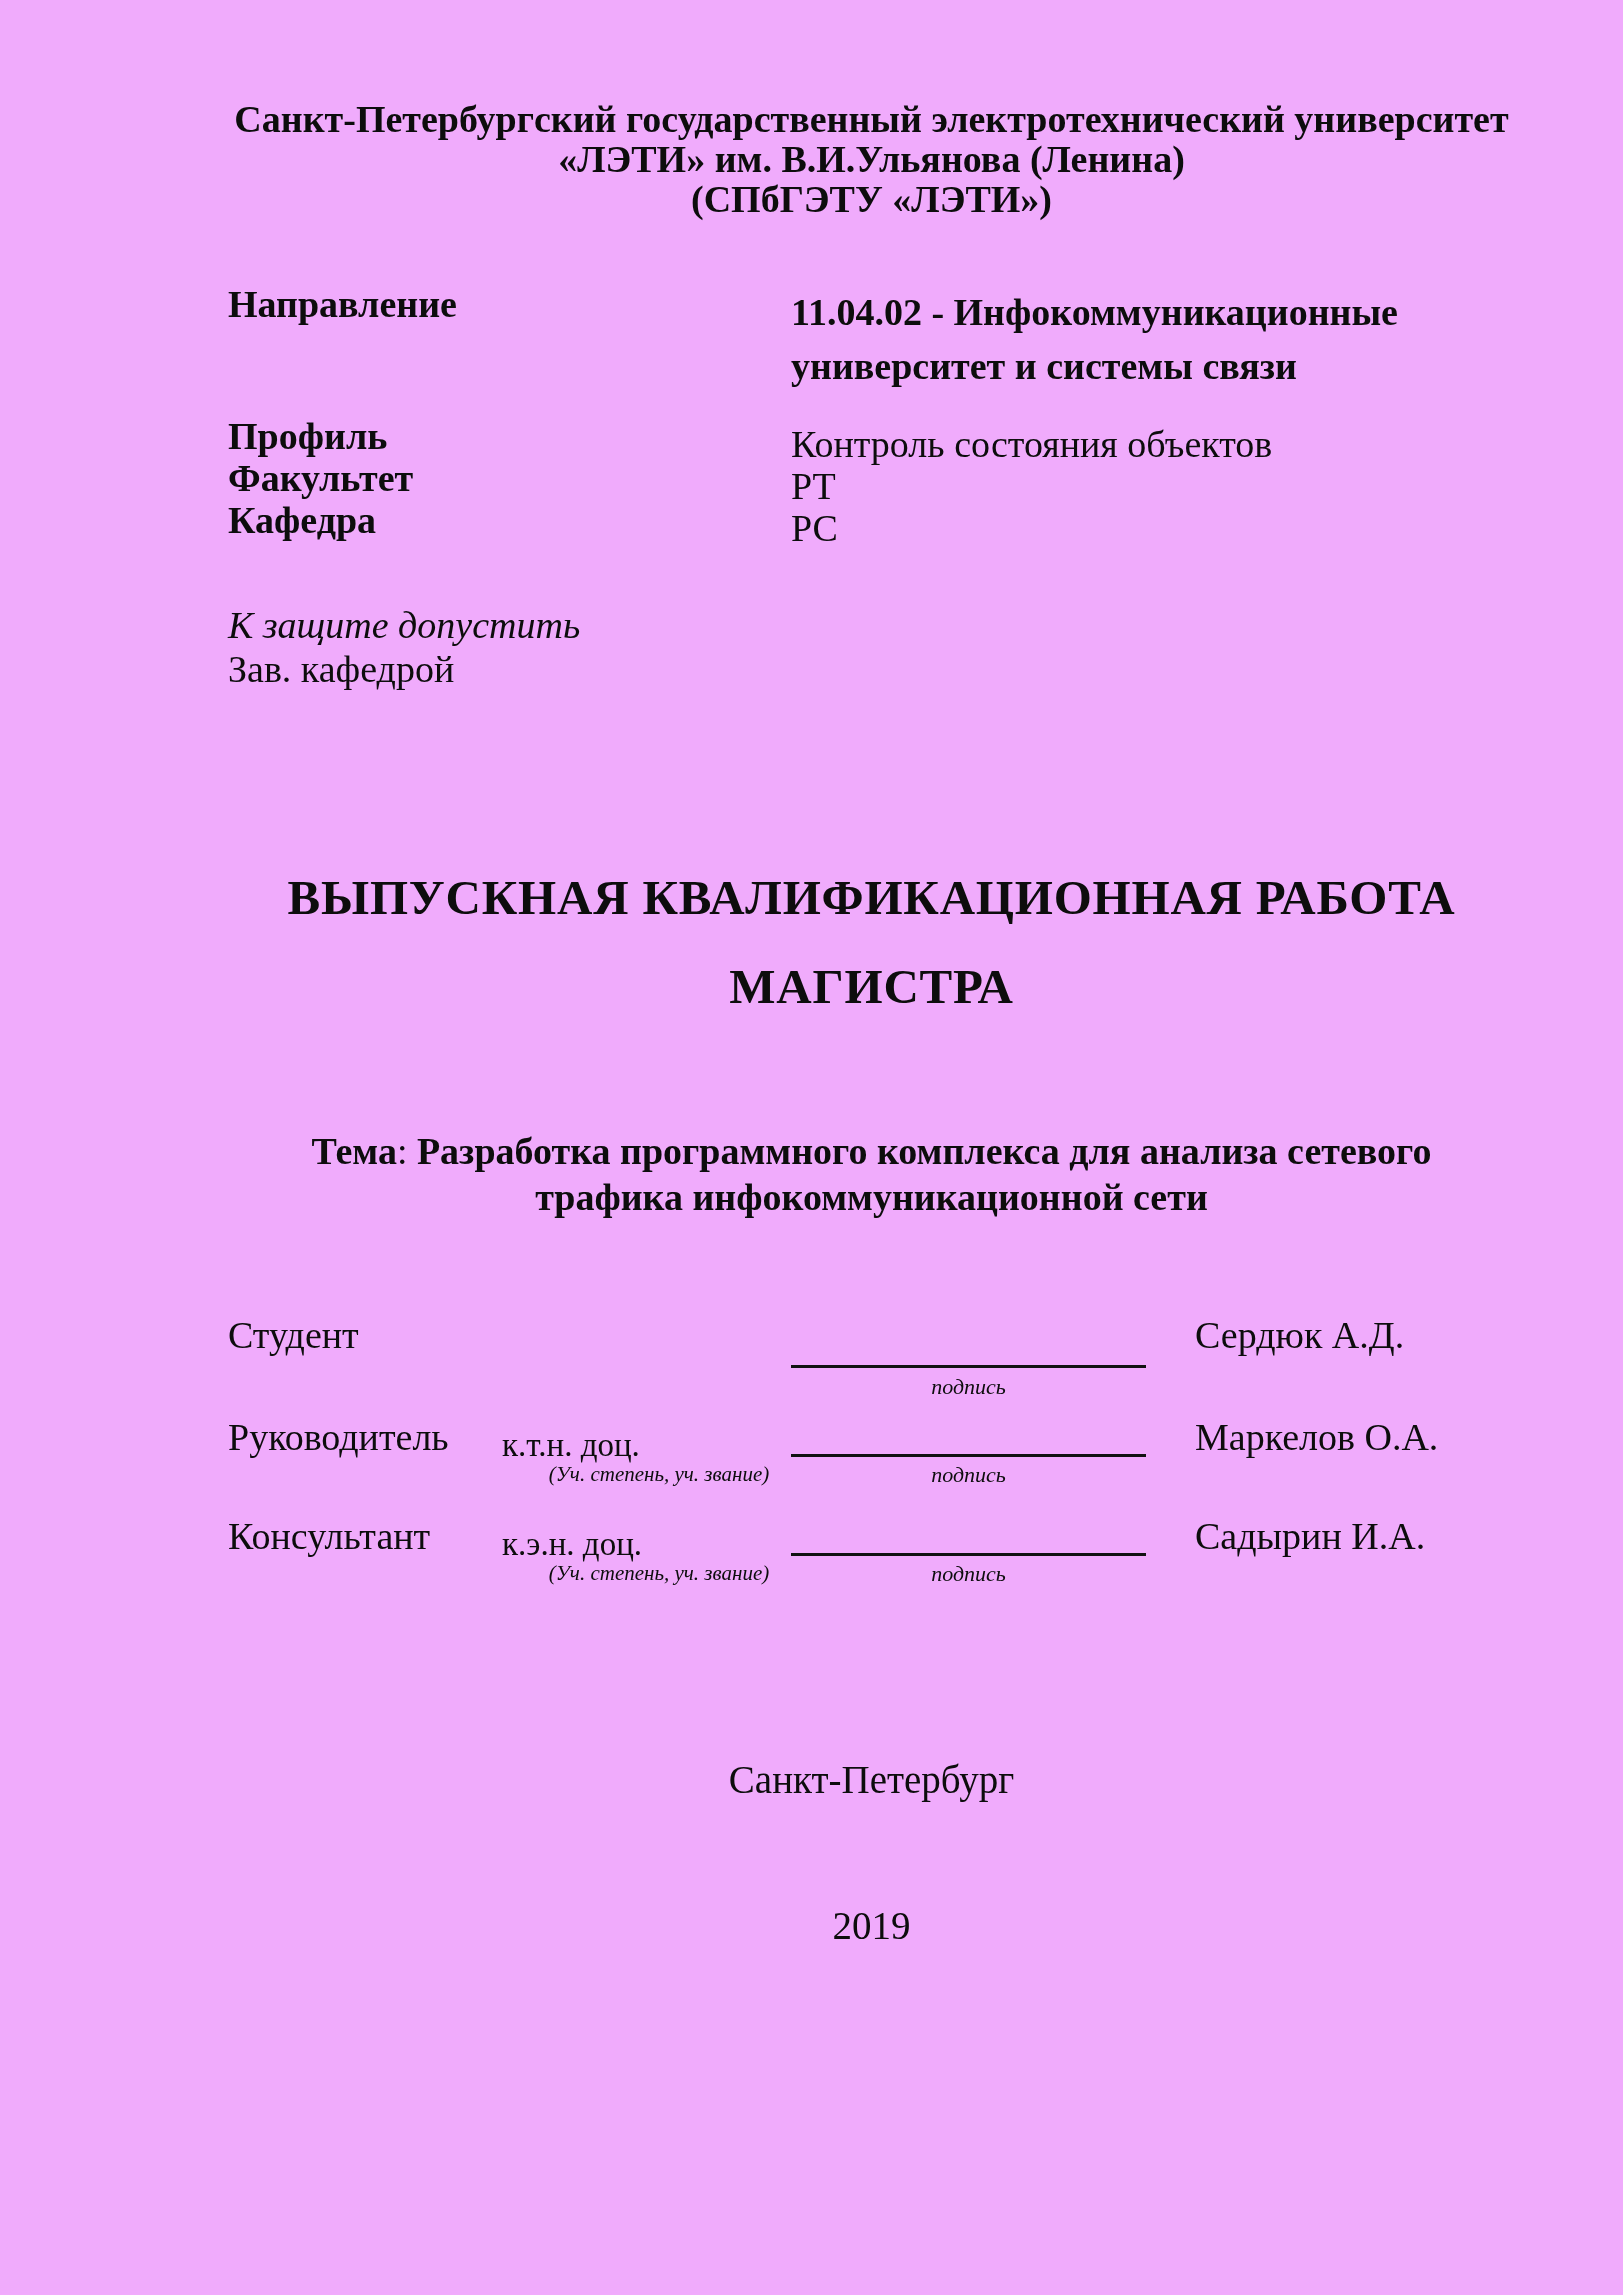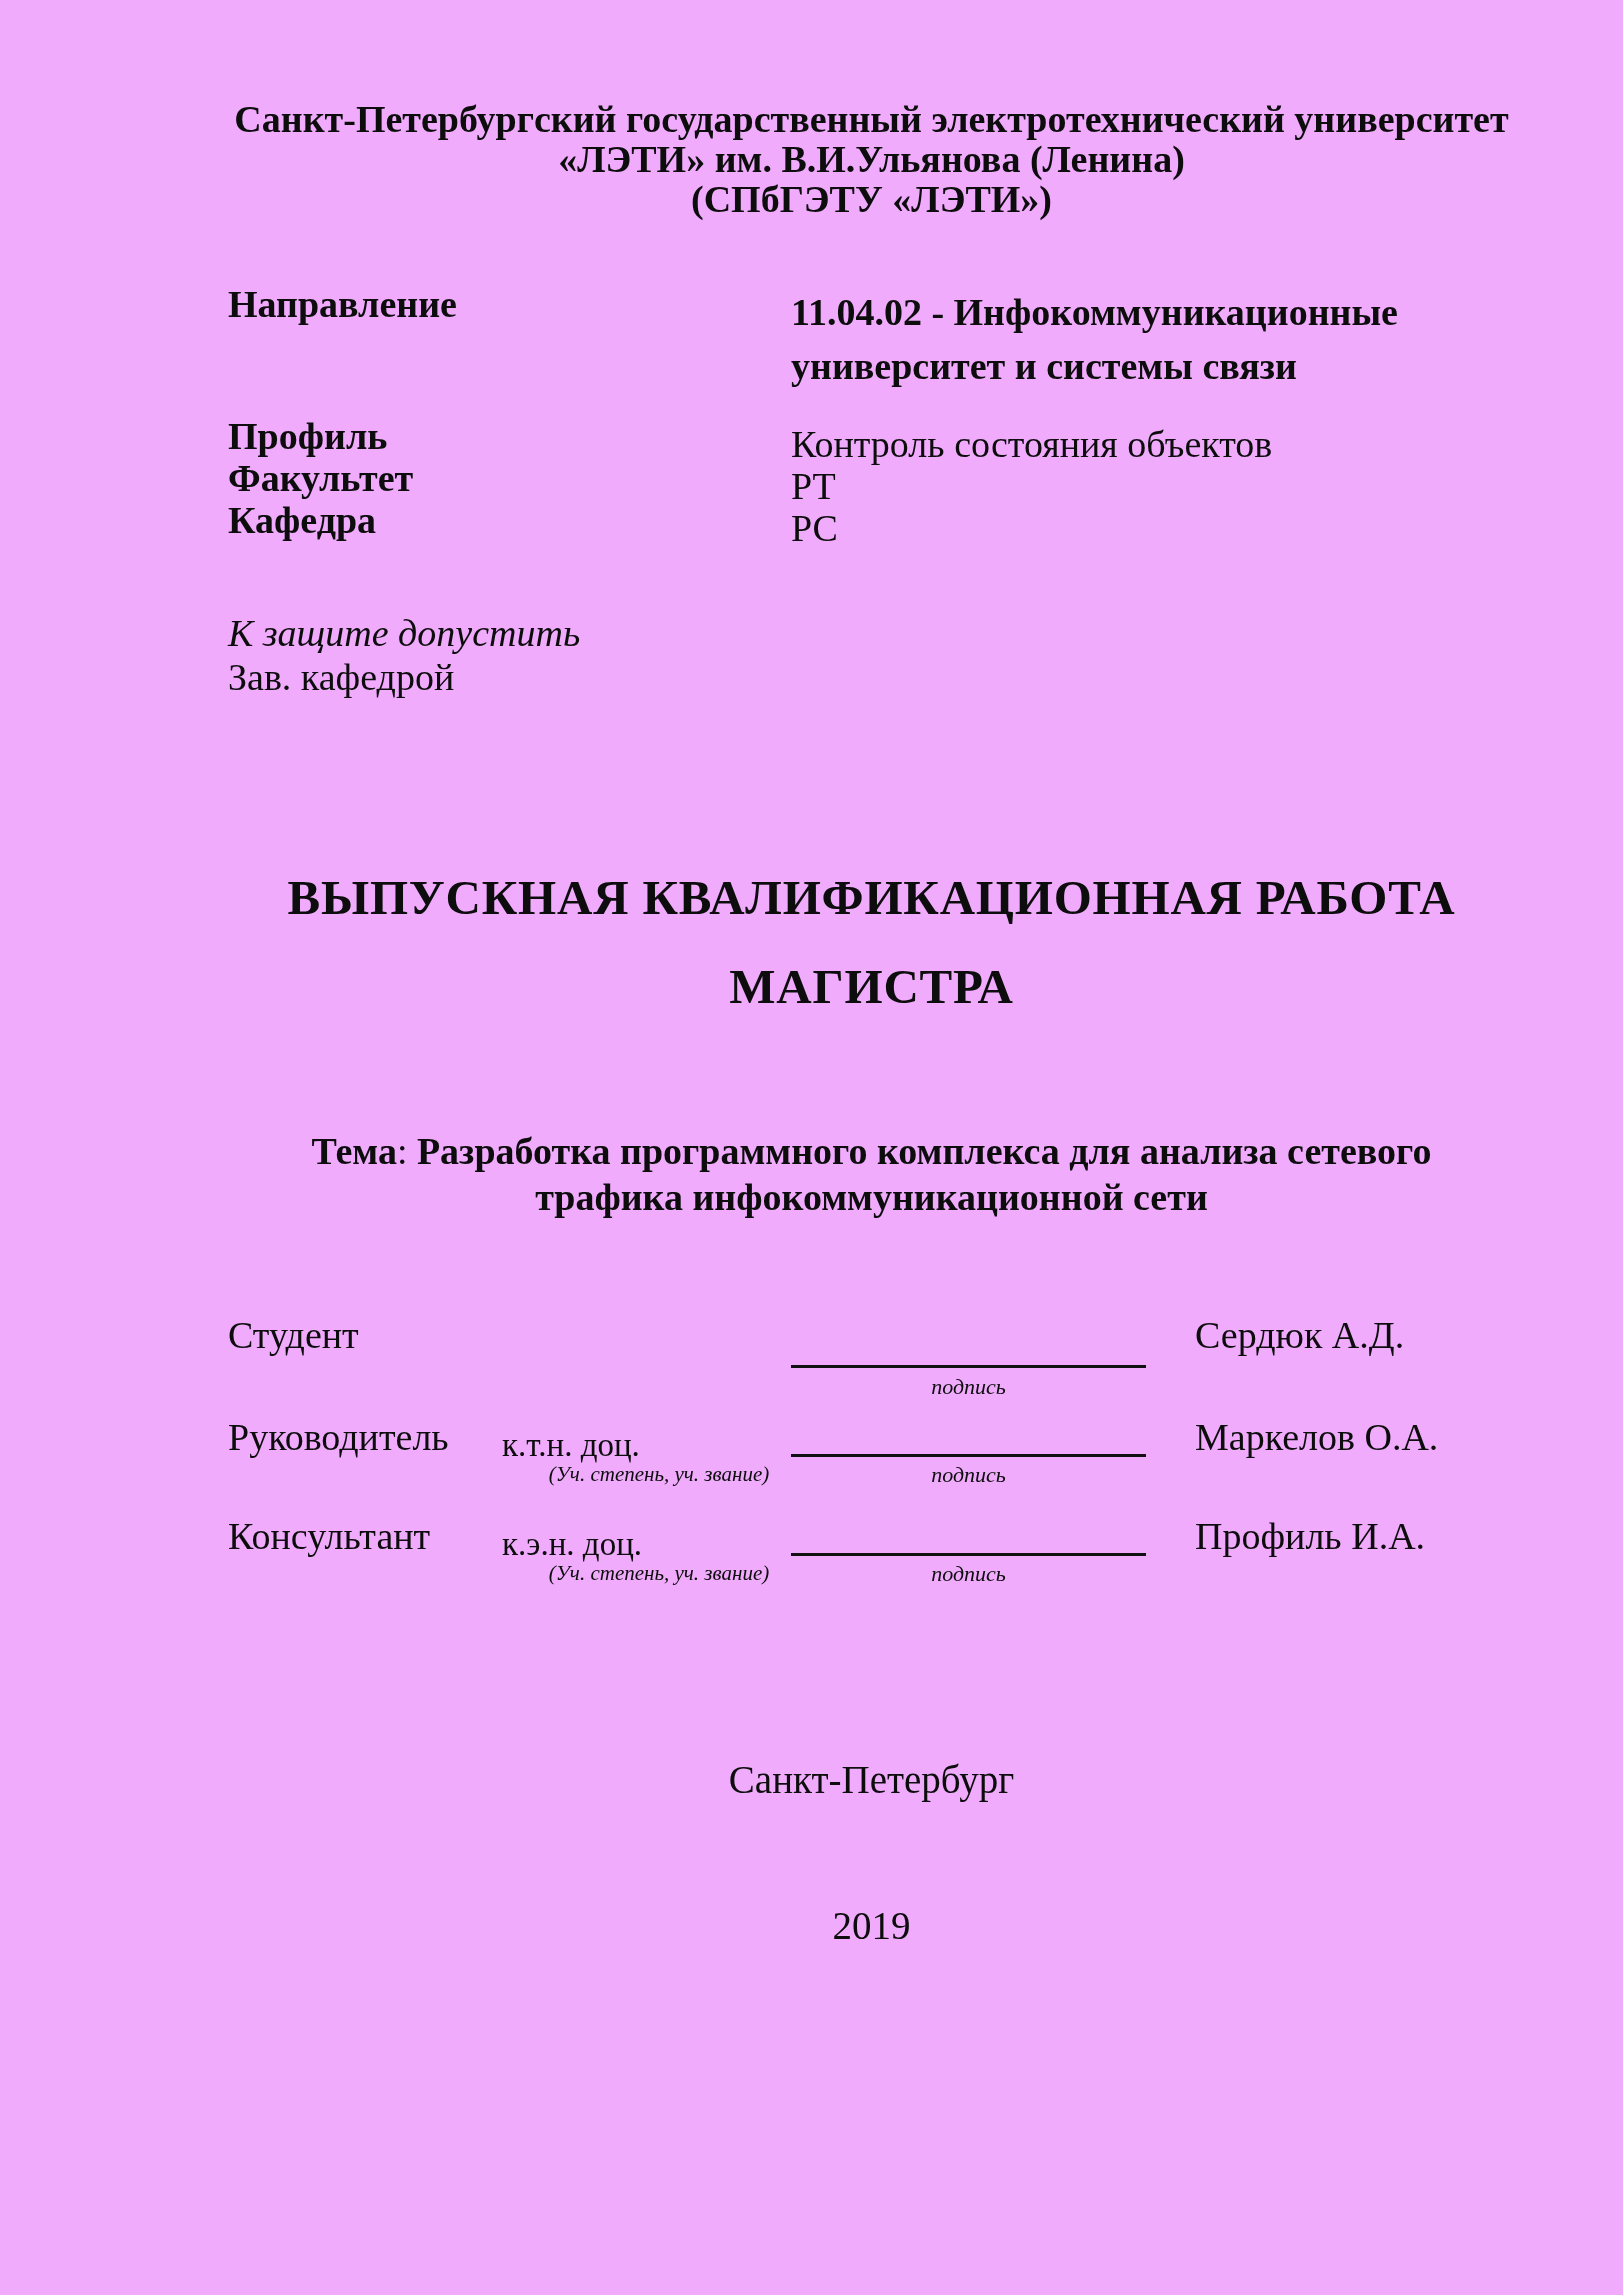--- a/index.html
+++ b/index.html
@@ -32,21 +32,21 @@
     font-weight: 700; font-size: 38px; line-height: 38px; white-space: nowrap;
   }
   .f-value {
     position: absolute; left: 791px; top: 0; width: 722px;
     font-size: 38px; line-height: 54px;
   }
   .f-value.bold { font-weight: 700; }
   .f-value div { line-height: 54px; }
   
   .admission { position: absolute; left: 228px; top: 603px; font-size: 38px; line-height: 44px; }
-  .admission .italic { font-style: italic; margin-top: 8px; }
+  .admission .italic { font-style: italic; }
   
   .main-title-1, .main-title-2 {
     position: absolute; left: 228px; width: 1287px;
     text-align: center; font-weight: 700;
     font-size: 49px; line-height: 49px; letter-spacing: 0.8px;
   }
   .main-title-1 { top: 873px; }
   .main-title-2 { top: 962px; }
   
   .tema-line1, .tema-line2 {
@@ -159,20 +159,20 @@
     <div class="sig-caption">подпись</div>
     <div class="sig-name">Маркелов О.А.</div>
   </div>
 
   <div class="sig-row sig-row-3">
     <div class="sig-role">Консультант</div>
     <div class="sig-degree">к.э.н. доц.</div>
     <div class="sig-degcap">(Уч. степень, уч. звание)</div>
     <div class="sig-line"></div>
     <div class="sig-caption">подпись</div>
-    <div class="sig-name">Профиль И.А.</div>
+    <div class="sig-name">Садырин И.А.</div>
   </div>
 
   <div class="footer-city">Санкт-Петербург</div>
   <div class="footer-year">2019</div>
 
 </div>
 
 
 </body></html>

